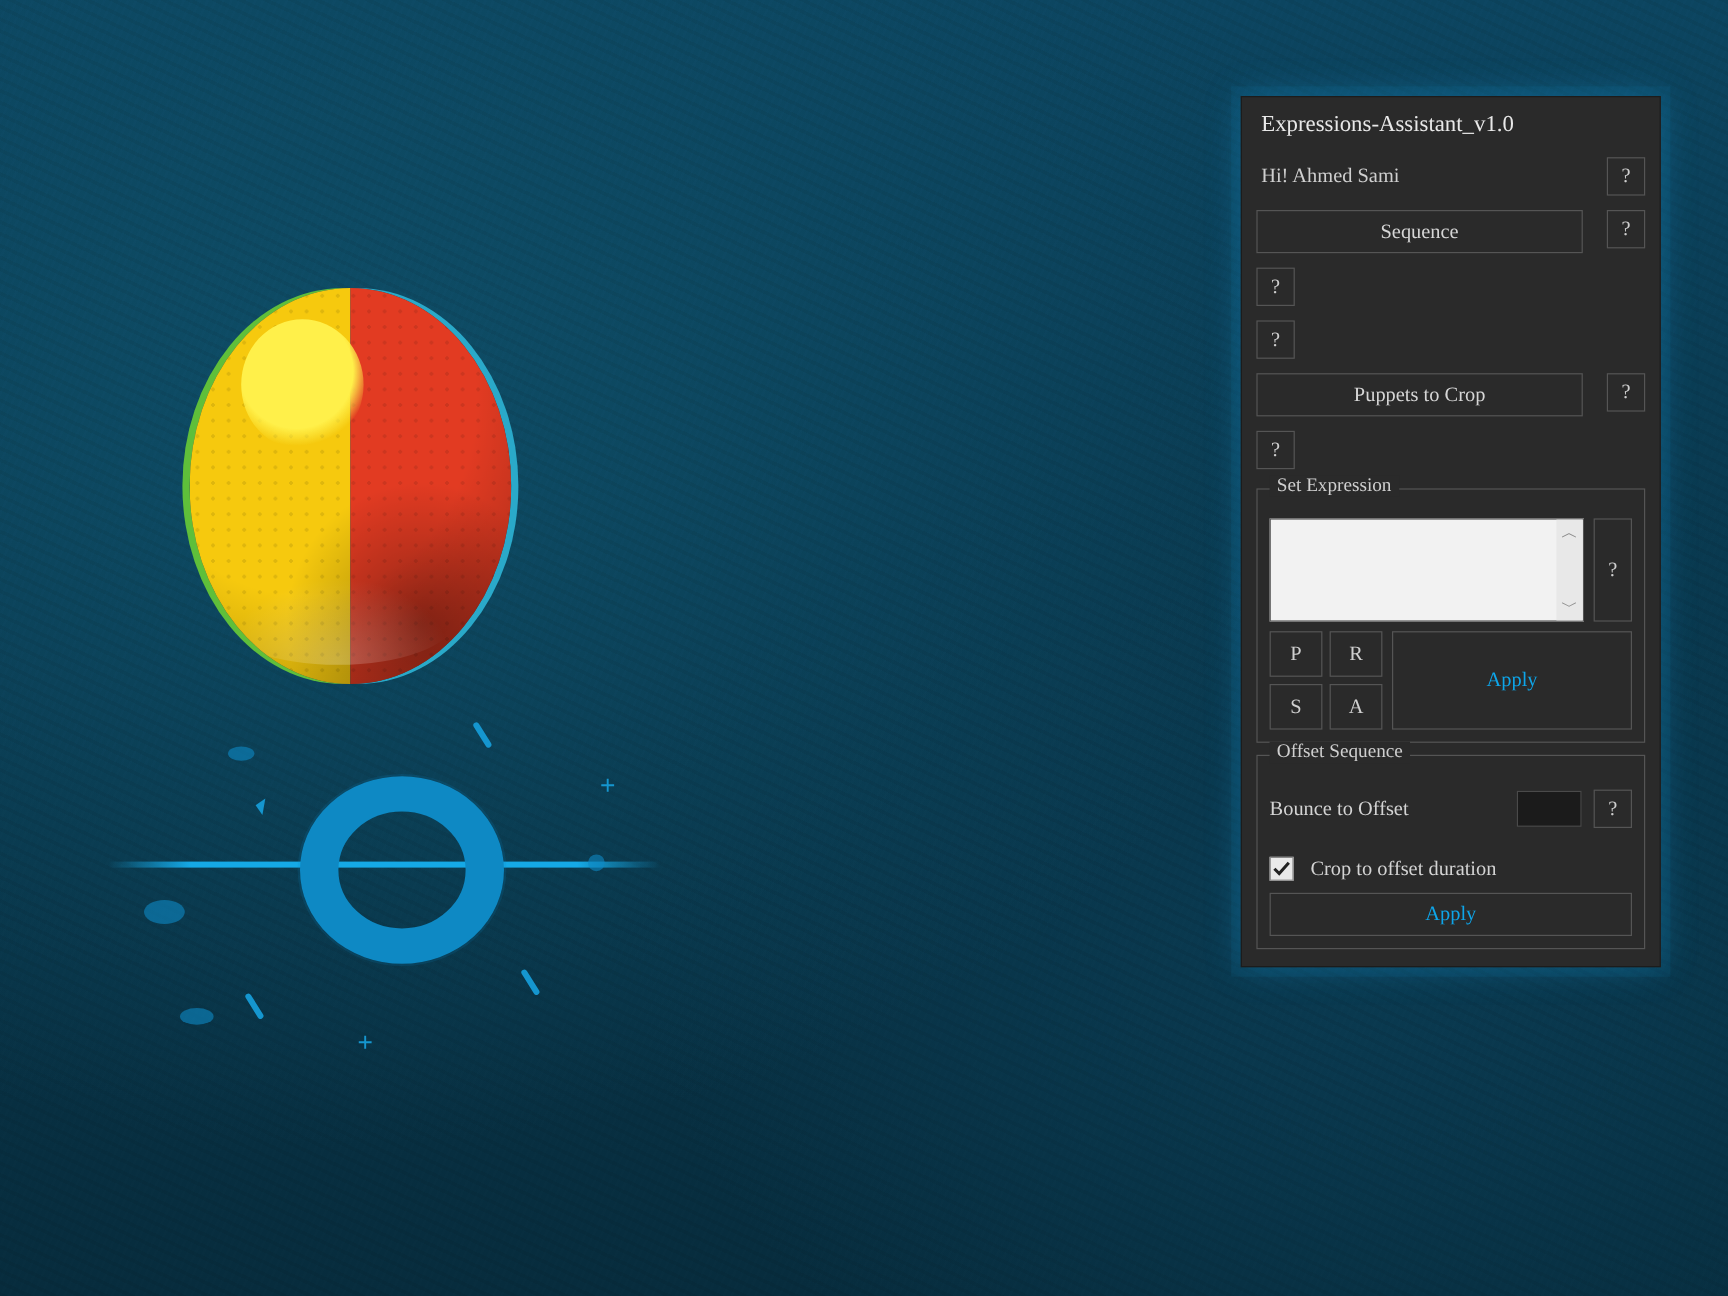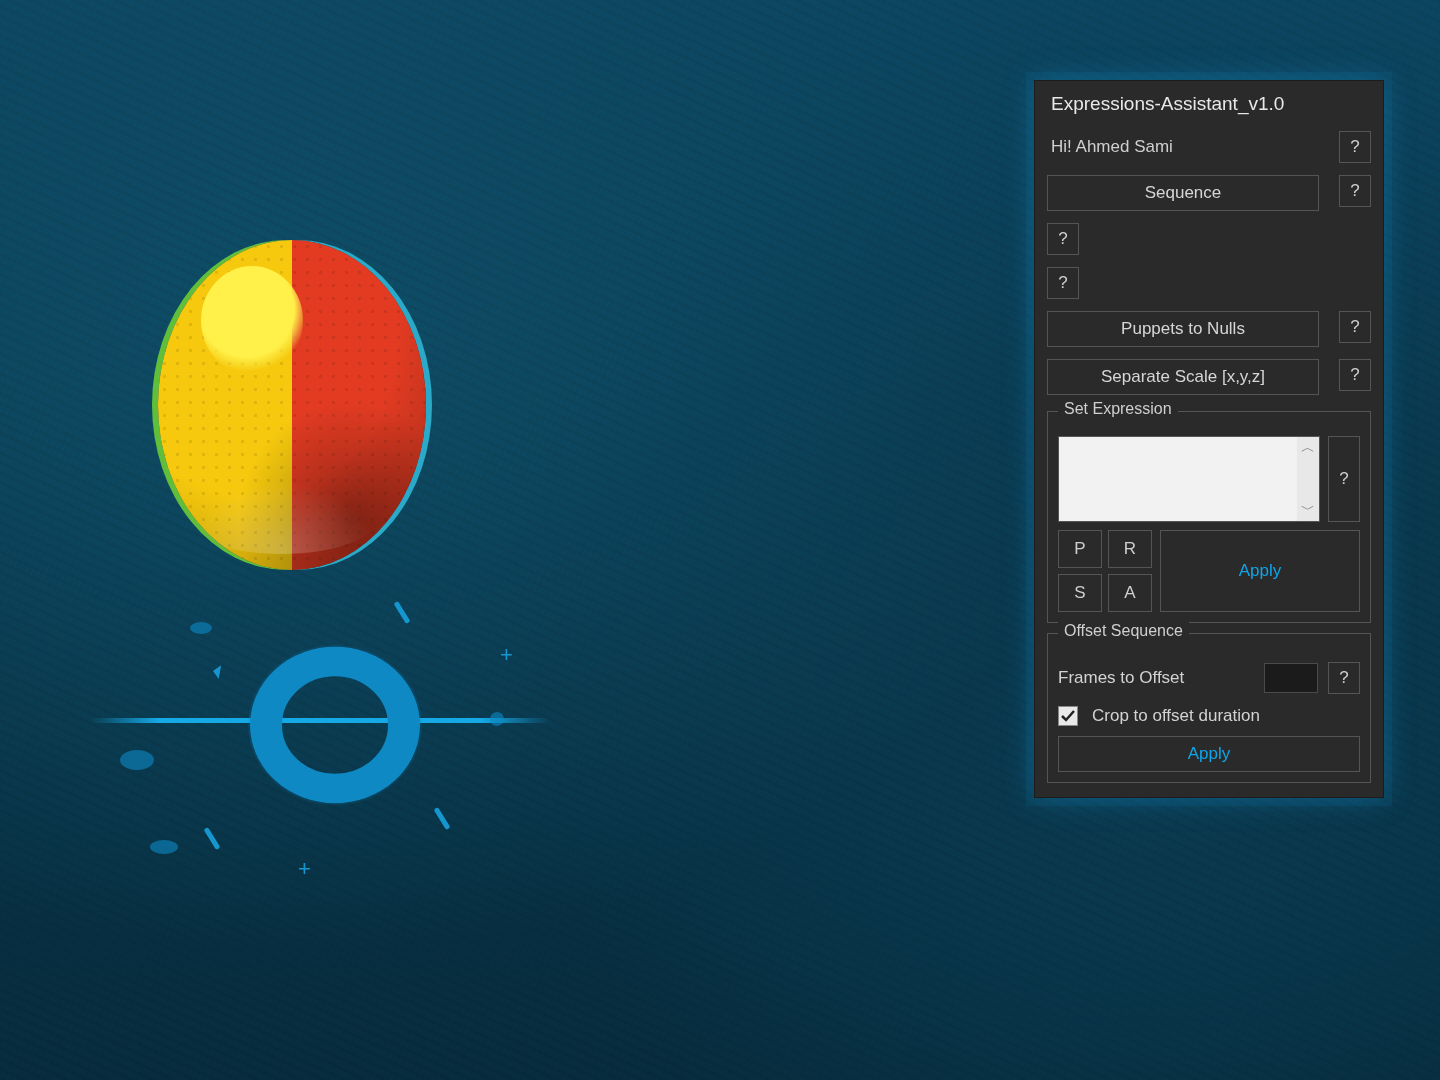--- a/index.html
+++ b/index.html
@@ -103,20 +103,21 @@
   
   .panel{
     position:absolute;
     right:56px;top:80px;
     width:348px;
     background:#2a2a2a;
     border:1px solid #1c1c1c;
     box-shadow:0 0 28px rgba(30,150,210,.35), 0 0 0 8px rgba(18,120,170,.12);
     color:#d3d3d3;
     font-size:17px;
+    font-family:Liberation Serif, serif;
   }
   .panel *{box-sizing:border-box;}
   .title{
     padding:12px 16px;
     font-size:19px;
     color:#e8e8e8;
   }
   .row{
     display:flex;align-items:flex-start;gap:20px;
     padding:6px 12px;
@@ -226,25 +227,24 @@
     <div class="btn">Sequence</div>
     <div class="help">?</div>
   </div>
   <div class="row">
     <div class="help">?</div>
   </div>
   <div class="row">
     <div class="help">?</div>
   </div>
   <div class="row">
-    <div class="btn">Puppets to Nulls</div>
-    <div class="help">?</div>
-  </div>
-  <div class="row">
-    <div class="btn">Separate Scale [x,y,z]</div>
+    <div class="btn">Puppets to Crop</div>
+    <div class="help">?</div>
+  </div>
+  <div class="row">
     <div class="help">?</div>
   </div>
 
   <div class="fieldset">
     <div class="legend">Set Expression</div>
     <div class="expr-top">
       <div class="expr-text">
         <div class="scroll">
           <span>︿</span>
           <span>﹀</span>
@@ -260,26 +260,26 @@
         <div class="pbtn">A</div>
       </div>
       <div class="apply">Apply</div>
     </div>
   </div>
 
   <div class="fieldset" style="margin-bottom:14px">
     <div class="legend">Offset Sequence</div>
 
     <div class="seq-row">
-      <div style="flex:1">Frames to Offset</div>
+      <div style="flex:1">Bounce to Offset</div>
       <div class="num"></div>
       <div class="help">?</div>
     </div>
 
-    <div class="seq-row" style="margin-top:12px">
+    <div class="seq-row" style="margin-top:24px">
       <div class="chk">
         <svg viewBox="0 0 16 16">
           <path d="M2 8 L6 12 L14 3" fill="none" stroke="#222" stroke-width="2.5"></path>
         </svg>
       </div>
       <div>Crop to offset duration</div>
     </div>
 
     <div class="seq-row" style="margin-top:10px">
       <div class="apply small" style="flex:1">Apply</div>

